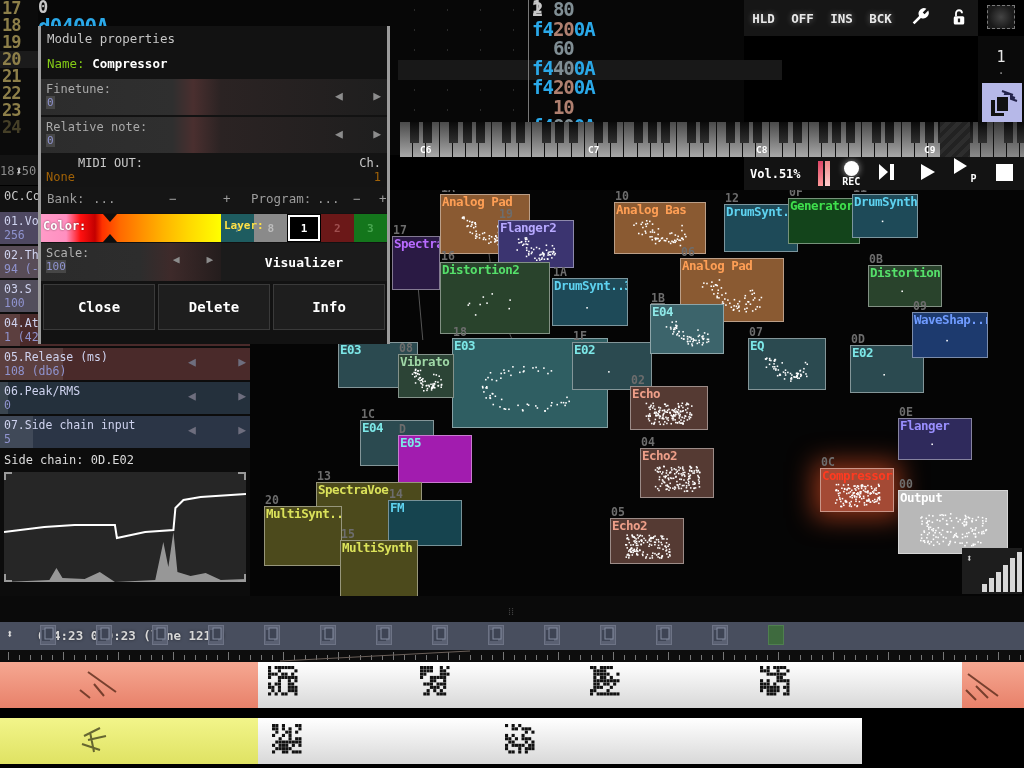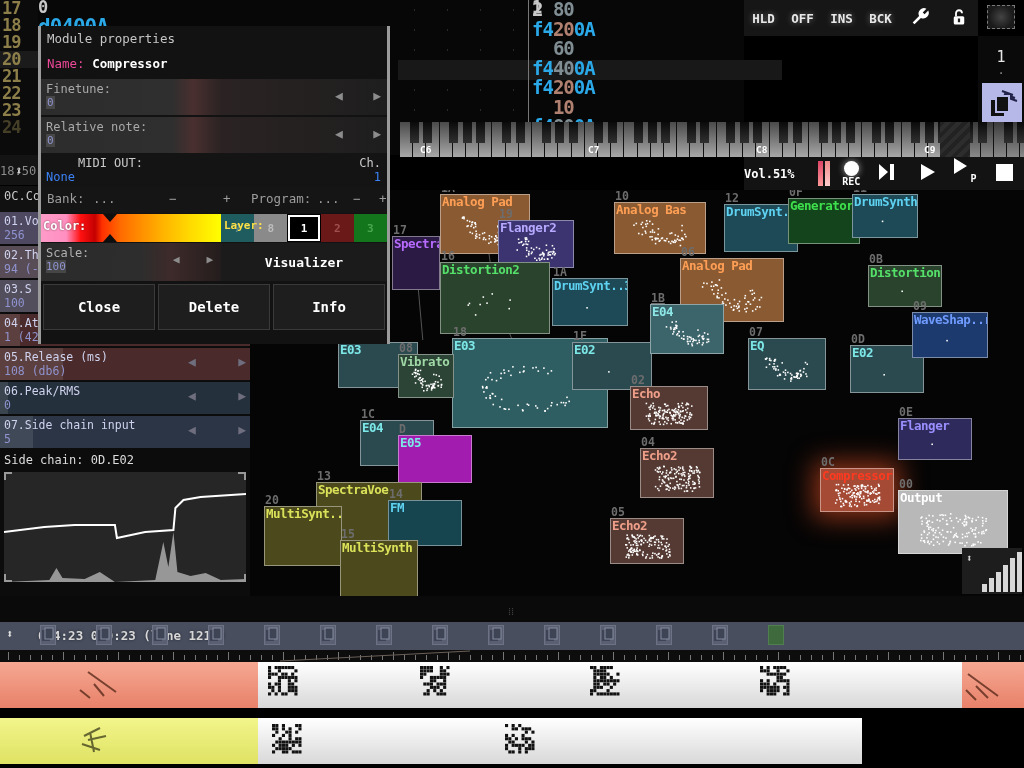--- a/index.html
+++ b/index.html
@@ -72,21 +72,21 @@
   
   #piano { left:400px; top:122px; width:624px; height:35px; background:#111; overflow:hidden;}
   .wkey { position:absolute; top:0; height:35px; background:linear-gradient(#4a4a4a,#a8a8a8);
           border-right:1px solid #111; }
   .bkey { position:absolute; top:0; height:21px; width:9px; background:#111; }
   .klabel { position:absolute; bottom:2px; color:#fff; font-size:9.5px; font-weight:bold;}
 
   
   #transport { left:744px; top:157px; width:280px; height:33px; background:#131313;
                display:flex; align-items:center; }
-  #voltxt { color:#fff; font-size:12px; font-weight:bold; width:74px;}
+  #voltxt { color:#fff; font-size:12px; font-weight:bold; padding-left:6px; width:74px;}
   .vumeter { width:5px; height:25px; background:linear-gradient(#d46,#f99); margin-right:2px;}
   .tctl { flex:1; text-align:center; color:#fff; }
 
   
   #linkbar { left:948px; top:190px; width:76px; height:34px; background:#1b1b1b; display:flex;
              align-items:center; }
 
   
   #graph { left:250px; top:190px; width:774px; height:406px; background:#050505; overflow:hidden;}
   #graphInner { position:absolute; inset:0; }
@@ -99,29 +99,29 @@
   #wires { position:absolute; inset:0; pointer-events:none; }
   #minimap { position:absolute; right:2px; bottom:2px; width:60px; height:46px;
              background:#1d1d1d; }
   .mmbar { position:absolute; bottom:2px; width:5px; background:#d8d8d8;}
 
   
   #dialog { left:38px; top:26px; width:352px; height:318px; background:#121212;
             border-left:3px solid #9b9b9b; border-right:3px solid #9b9b9b; }
   #dlgTitle { padding:5px 6px 2px 6px; color:#c5c5c5; font-size:12.5px;}
   #dlgName { padding:8px 6px 6px 6px; font-size:12.5px;}
-  #dlgName .k{color:#ec4899;} #dlgName .v{color:#fff; font-weight:bold;}
+  #dlgName .k{color:#84cc16;} #dlgName .v{color:#fff; font-weight:bold;}
   .drow { position:relative; height:36px; margin-top:2px;
           background:linear-gradient(90deg,#2c2c2c 0%,#2f2f2f 38%,#4a2f2f 44%,#2b2323 52%,#1e1e1e 100%);
           padding:3px 5px;}
   .drow .k{color:#a9a9a9; font-size:12px;}
   .drow .v{color:#8f93cf; font-size:11px; background:rgba(255,255,255,.13); padding:0 1px;}
   .drow .ar{position:absolute;right:6px;top:9px;width:46px;display:flex;justify-content:space-between;color:#8c8c8c;font-size:13px;}
   #midirow { position:relative; height:34px; padding:3px 5px; background:#141414;}
-  #midirow .k{color:#c9c9c9;font-size:12px;margin-left:32px;} #midirow .v{color:#3b82f6;font-size:12px;}
+  #midirow .k{color:#c9c9c9;font-size:12px;margin-left:32px;} #midirow .v{color:#a16207;font-size:12px;}
   #midirow .ch{position:absolute;right:6px;top:3px;text-align:right;}
   #bankrow { position:relative; height:26px; background:#151515; color:#9c9c9c; font-size:12.5px;}
   #bankrow span{position:absolute; top:4px;}
   #colorrow { position:relative; height:28px; margin-top:1px; display:flex;}
   #colorgrad { width:180px; height:28px; position:relative;
     background:linear-gradient(90deg,#ff9bc8 0%,#ff8fc0 14%,#ff1010 22%,#c40000 30%,#ff3000 34%,
       #ff6a00 44%,#ff9000 56%,#ffb400 68%,#ffd800 82%,#ffff00 100%); }
   #colorgrad .lbl{position:absolute;left:2px;top:5px;color:#fff;font-size:12px;font-weight:bold;
                   text-shadow:0 0 2px #0009;}
   .gradmark{position:absolute;left:62px;width:0;height:0;border-left:7px solid transparent;

